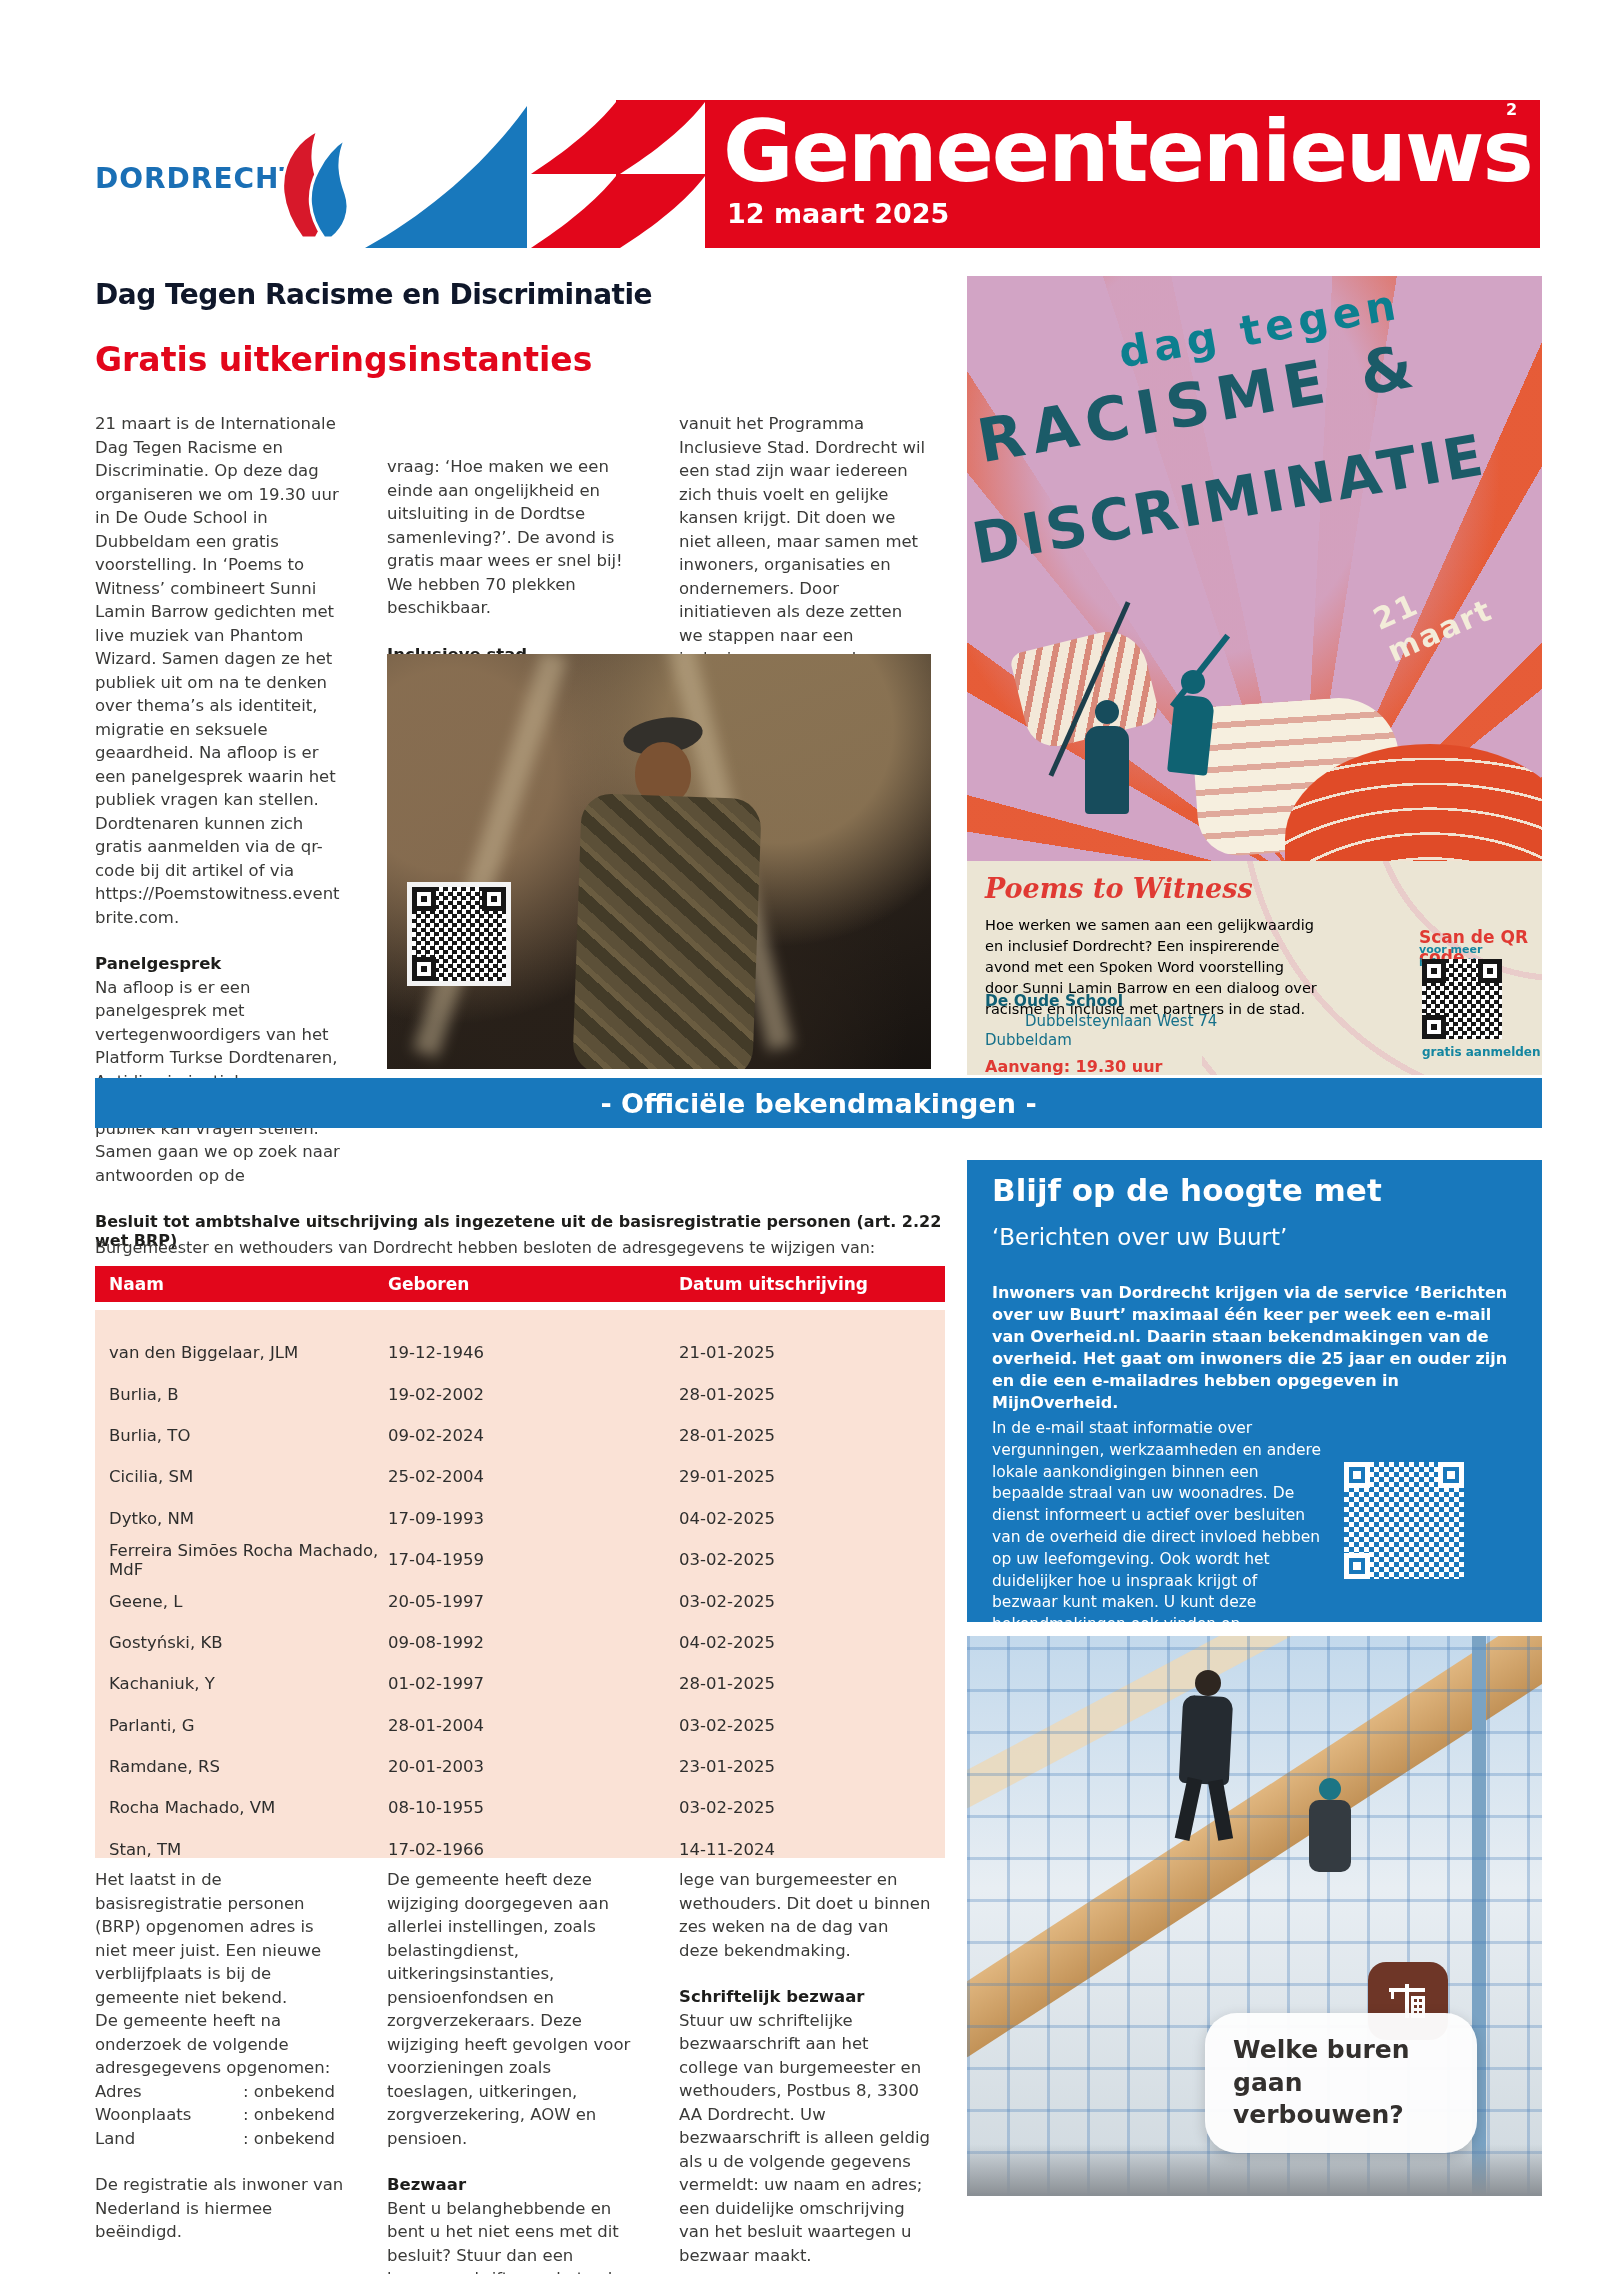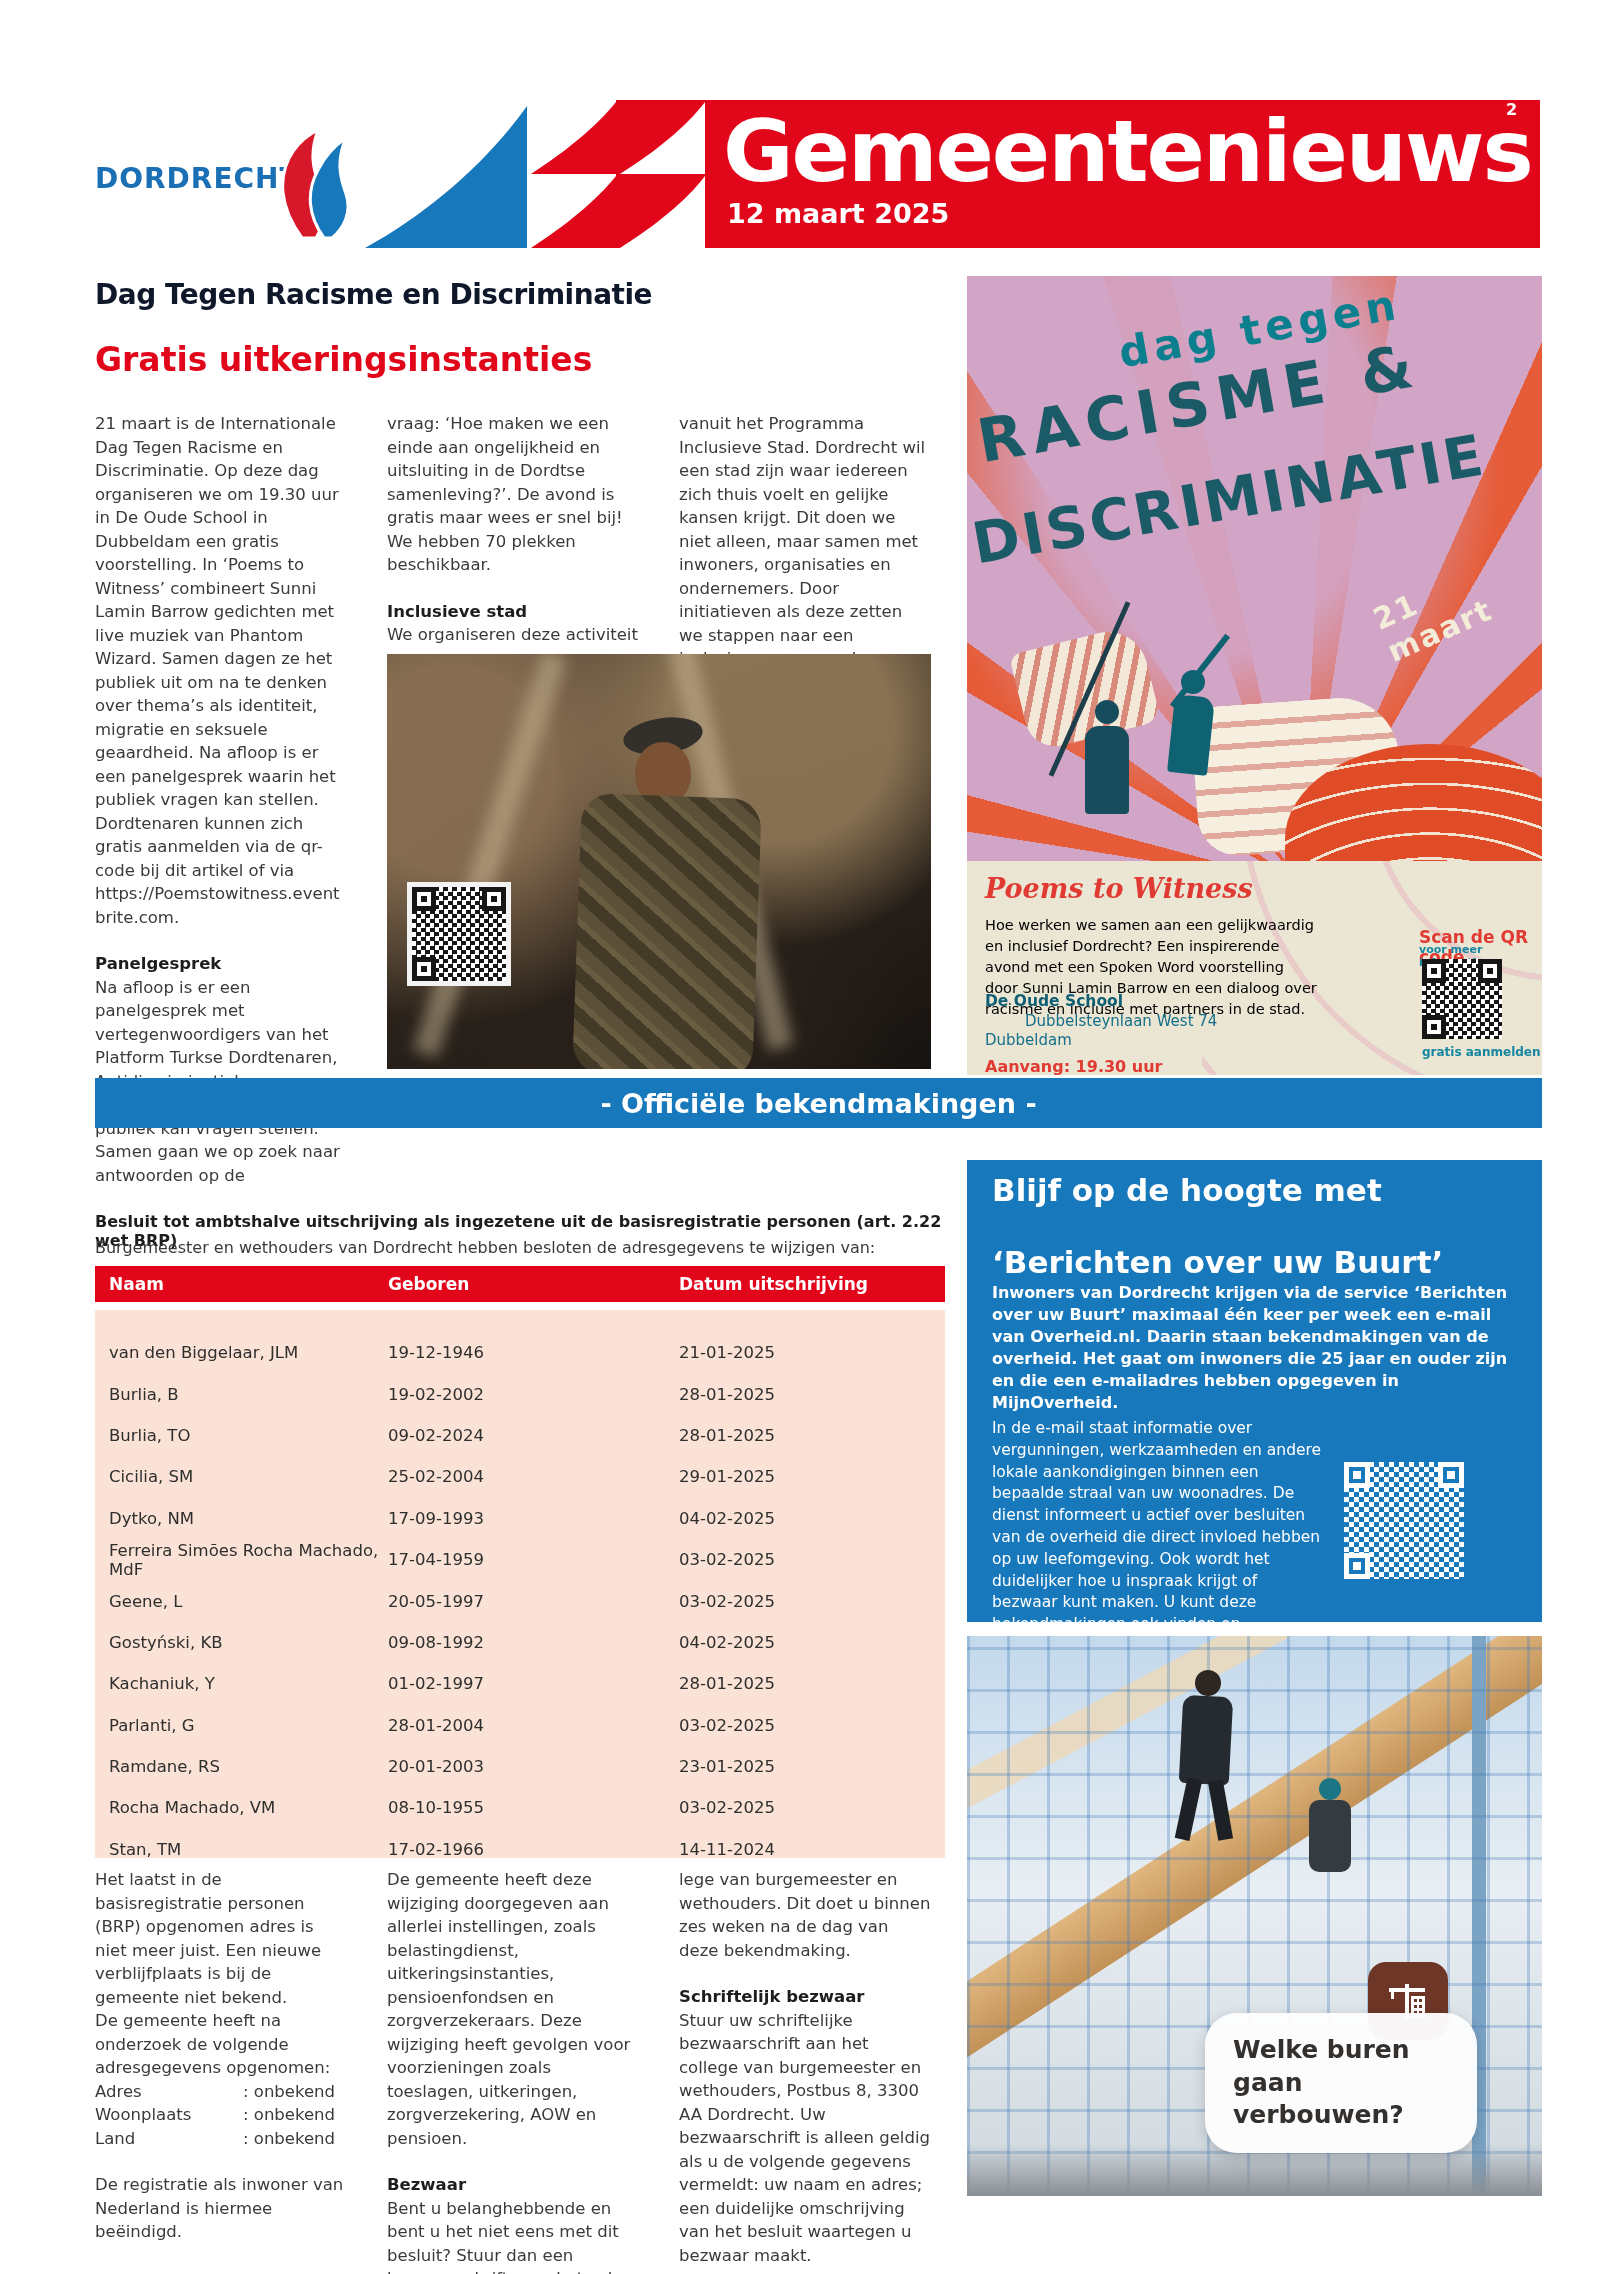--- a/index.html
+++ b/index.html
@@ -14,21 +14,21 @@
   .hdr-title { font-size:86px; font-weight:bold; letter-spacing:-2px; line-height:1.05; }
   .hdr-date { font-size:27px; font-weight:bold; margin:2px 0 0 4px; }
   .page-num { position:absolute; left:1506px; top:100px; font-size:16px; font-weight:bold; color:#fff; }
 
   
   .art-title { position:absolute; left:95px; top:278px; font-size:28px; font-weight:bold; color:#0f172a; letter-spacing:-0.5px; }
   .art-sub { position:absolute; left:95px; top:340px; font-size:33px; font-weight:bold; color:#e2061b; }
   .col { position:absolute; top:412px; width:252px; font-size:16.5px; line-height:23.5px; color:#3a3a38; }
   .col p { margin:0; overflow-wrap:anywhere; }
   .col h4 { font-size:16.5px; font-weight:bold; color:#1d1d1b; margin:23px 0 0 0; }
-  .c1 { left:95px; } .c2 { left:387px; } .c3 { left:679px; }
+  .c1 { left:95px; } .c2 { left:387px;margin-top:43px; } .c3 { left:679px; }
 
   
   .photo { position:absolute; left:387px; top:654px; width:544px; height:415px; overflow:hidden;
     background:
       radial-gradient(circle at 72% 18%, rgba(150,125,90,.85) 0 22%, rgba(150,125,90,0) 42%),
       radial-gradient(circle at 12% 28%, rgba(141,114,84,.9) 0 18%, rgba(141,114,84,0) 45%),
       radial-gradient(circle at 45% 85%, rgba(40,32,25,.9) 0 30%, rgba(40,32,25,0) 60%),
       linear-gradient(160deg, #544636, #2a221b 60%, #171310); }
   .photo .fold { position:absolute; width:26px; height:420px; background:#c9b795; opacity:.5; filter:blur(7px); }
   .photo .cap { position:absolute; left:236px; top:64px; width:80px; height:36px; background:#33302b; border-radius:50%; transform:rotate(-8deg); }
@@ -93,21 +93,21 @@
   .bcol p { margin:0; }
   .bcol h4 { font-size:16.5px; font-weight:bold; color:#1d1d1b; margin:23px 0 0 0; }
   .b1 { left:95px; } .b2 { left:387px; } .b3 { left:679px; }
   .fieldrow { display:flex; }
   .fieldrow .flabel { width:148px; flex:none; }
   .gap1 { height:23px; }
 
   
   .buurt { position:absolute; left:967px; top:1160px; width:575px; height:462px; background:#1878bc; color:#fff; }
   .bu-t1 { position:absolute; left:25px; top:12px; font-size:31px; font-weight:bold; }
-  .bu-t2 { position:absolute; left:25px; top:84px; font-size:31px; font-weight:bold; }
+  .bu-t2 { position:absolute; left:25px; top:64px; font-size:23px; font-weight:normal; }
   .bu-p1 { position:absolute; left:25px; top:122px; width:520px; font-size:16px; font-weight:bold; line-height:22px; }
   .bu-p2 { position:absolute; left:25px; top:258px; width:335px; font-size:15.5px; line-height:21.8px; }
   .qr-blue { position:absolute; left:377px; top:302px; width:120px; height:117px;
       background-image:repeating-conic-gradient(#ffffff 0 25%, rgba(255,255,255,0) 0 50%); background-size:10px 10px; }
   .qr-blue .f { position:absolute; width:26px; height:26px; border:5px solid #fff; background:#fff; box-shadow:inset 0 0 0 4px #1878bc; }
   .qr-blue .f1 { left:0; top:0; } .qr-blue .f2 { right:0; top:0; } .qr-blue .f3 { left:0; bottom:0; }
 
   
   .construction { position:absolute; left:967px; top:1636px; width:575px; height:560px; overflow:hidden;
       background:linear-gradient(180deg,#c3d9ec,#e8eef3 45%,#cfd8de); }

